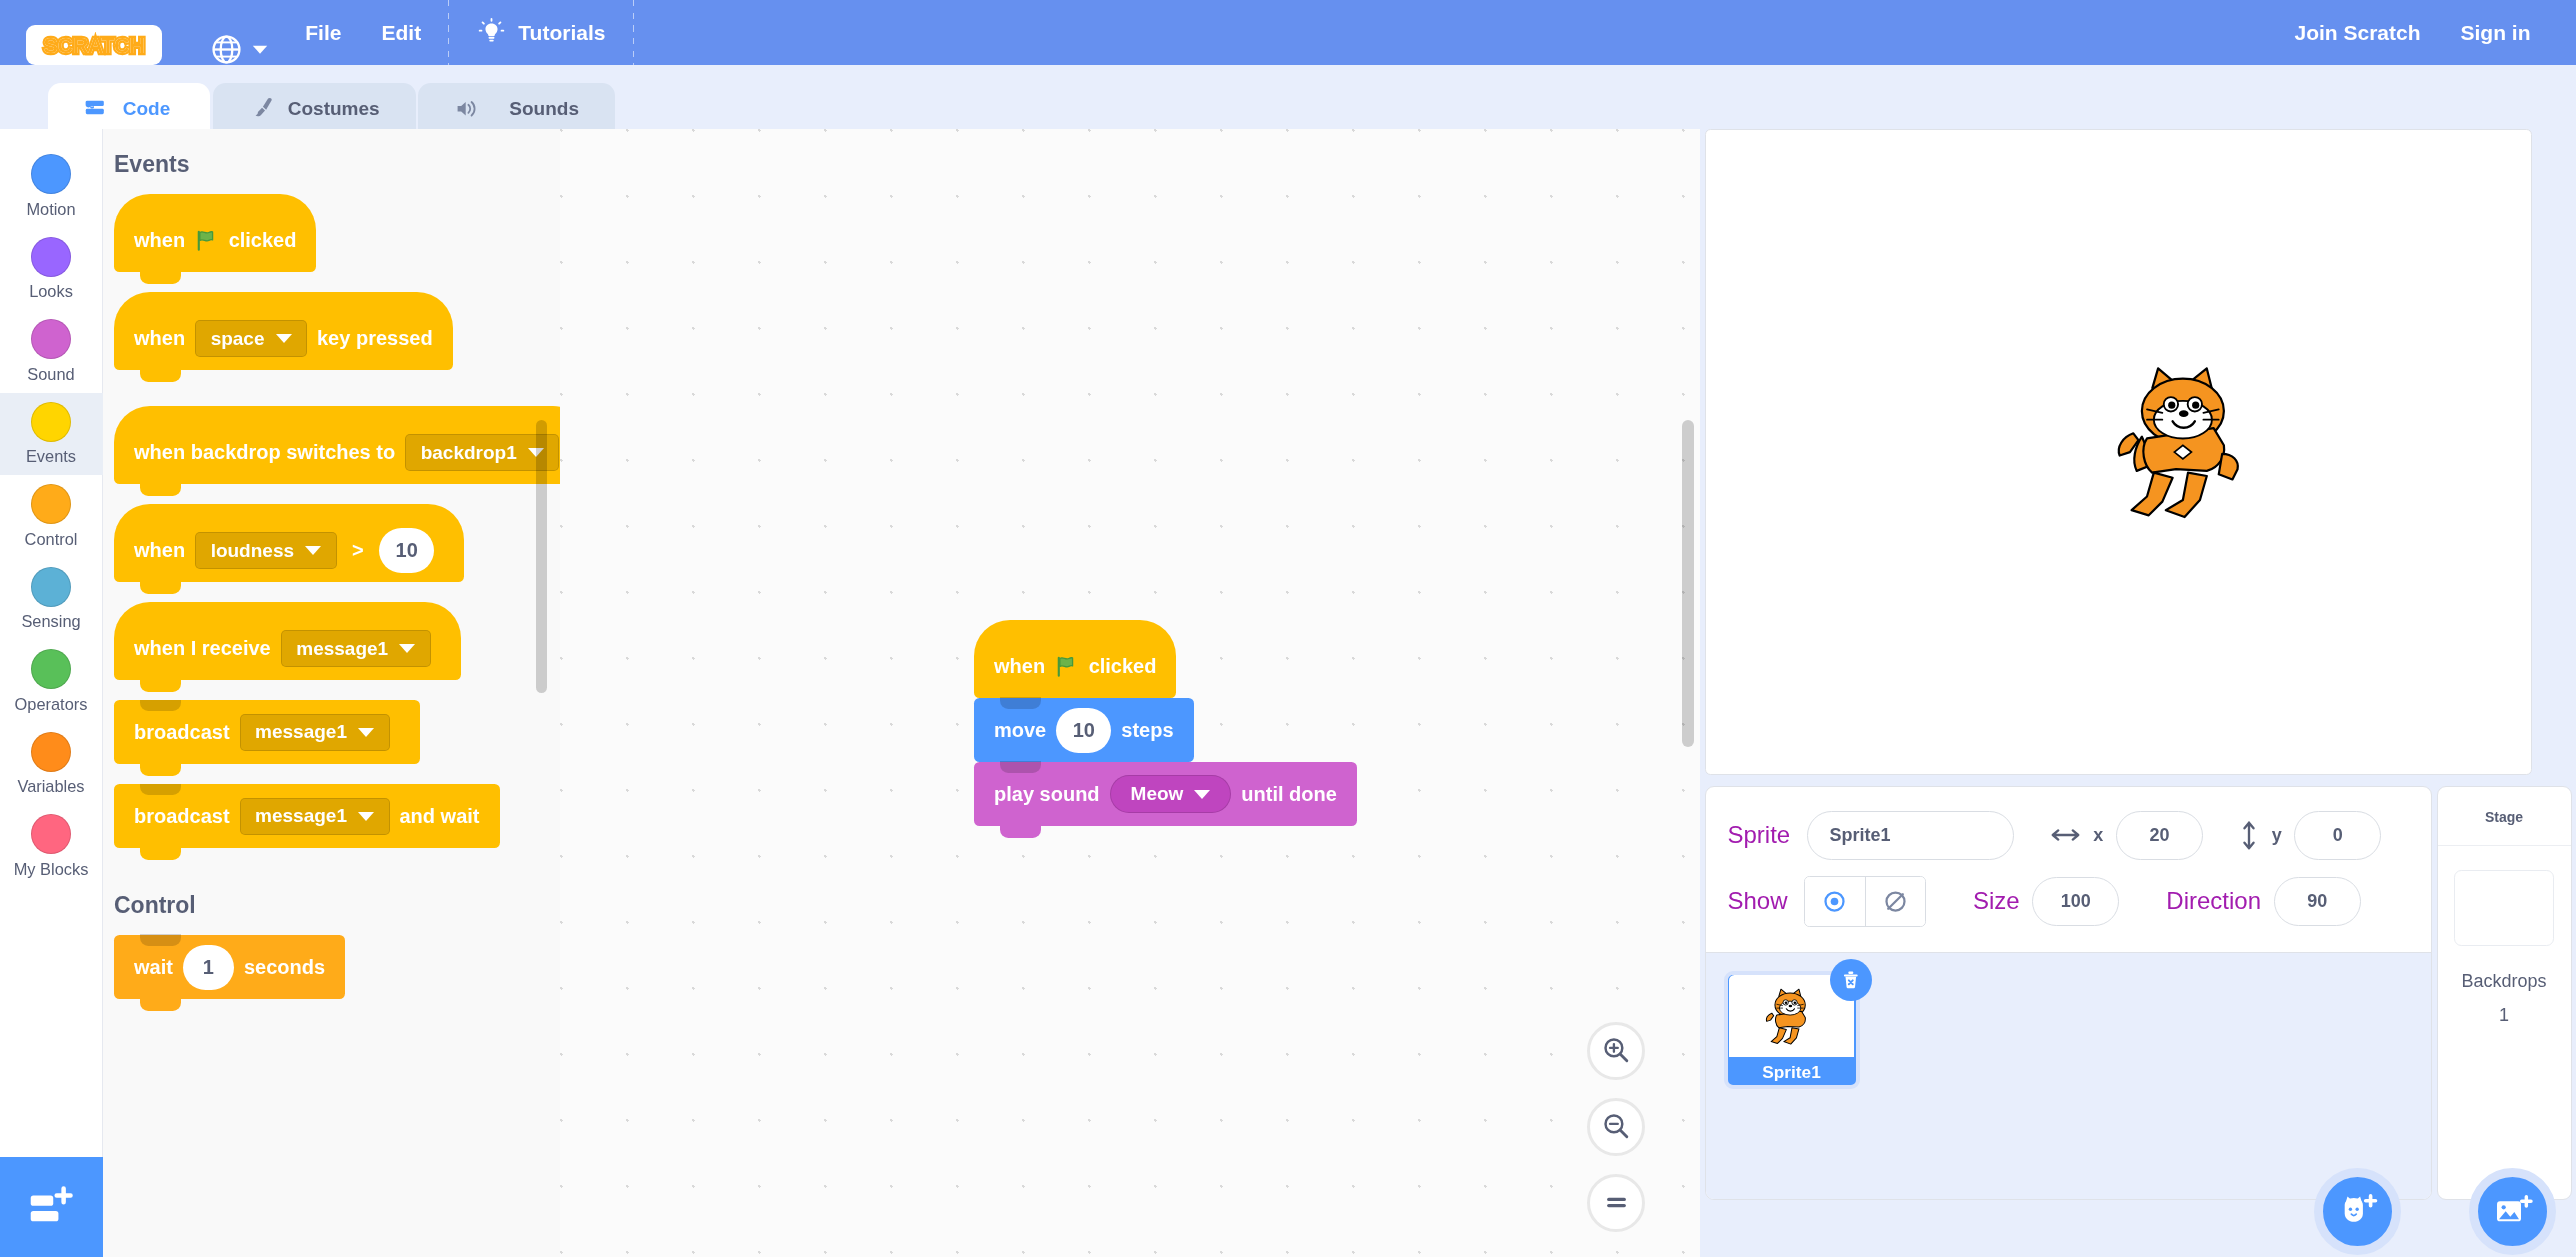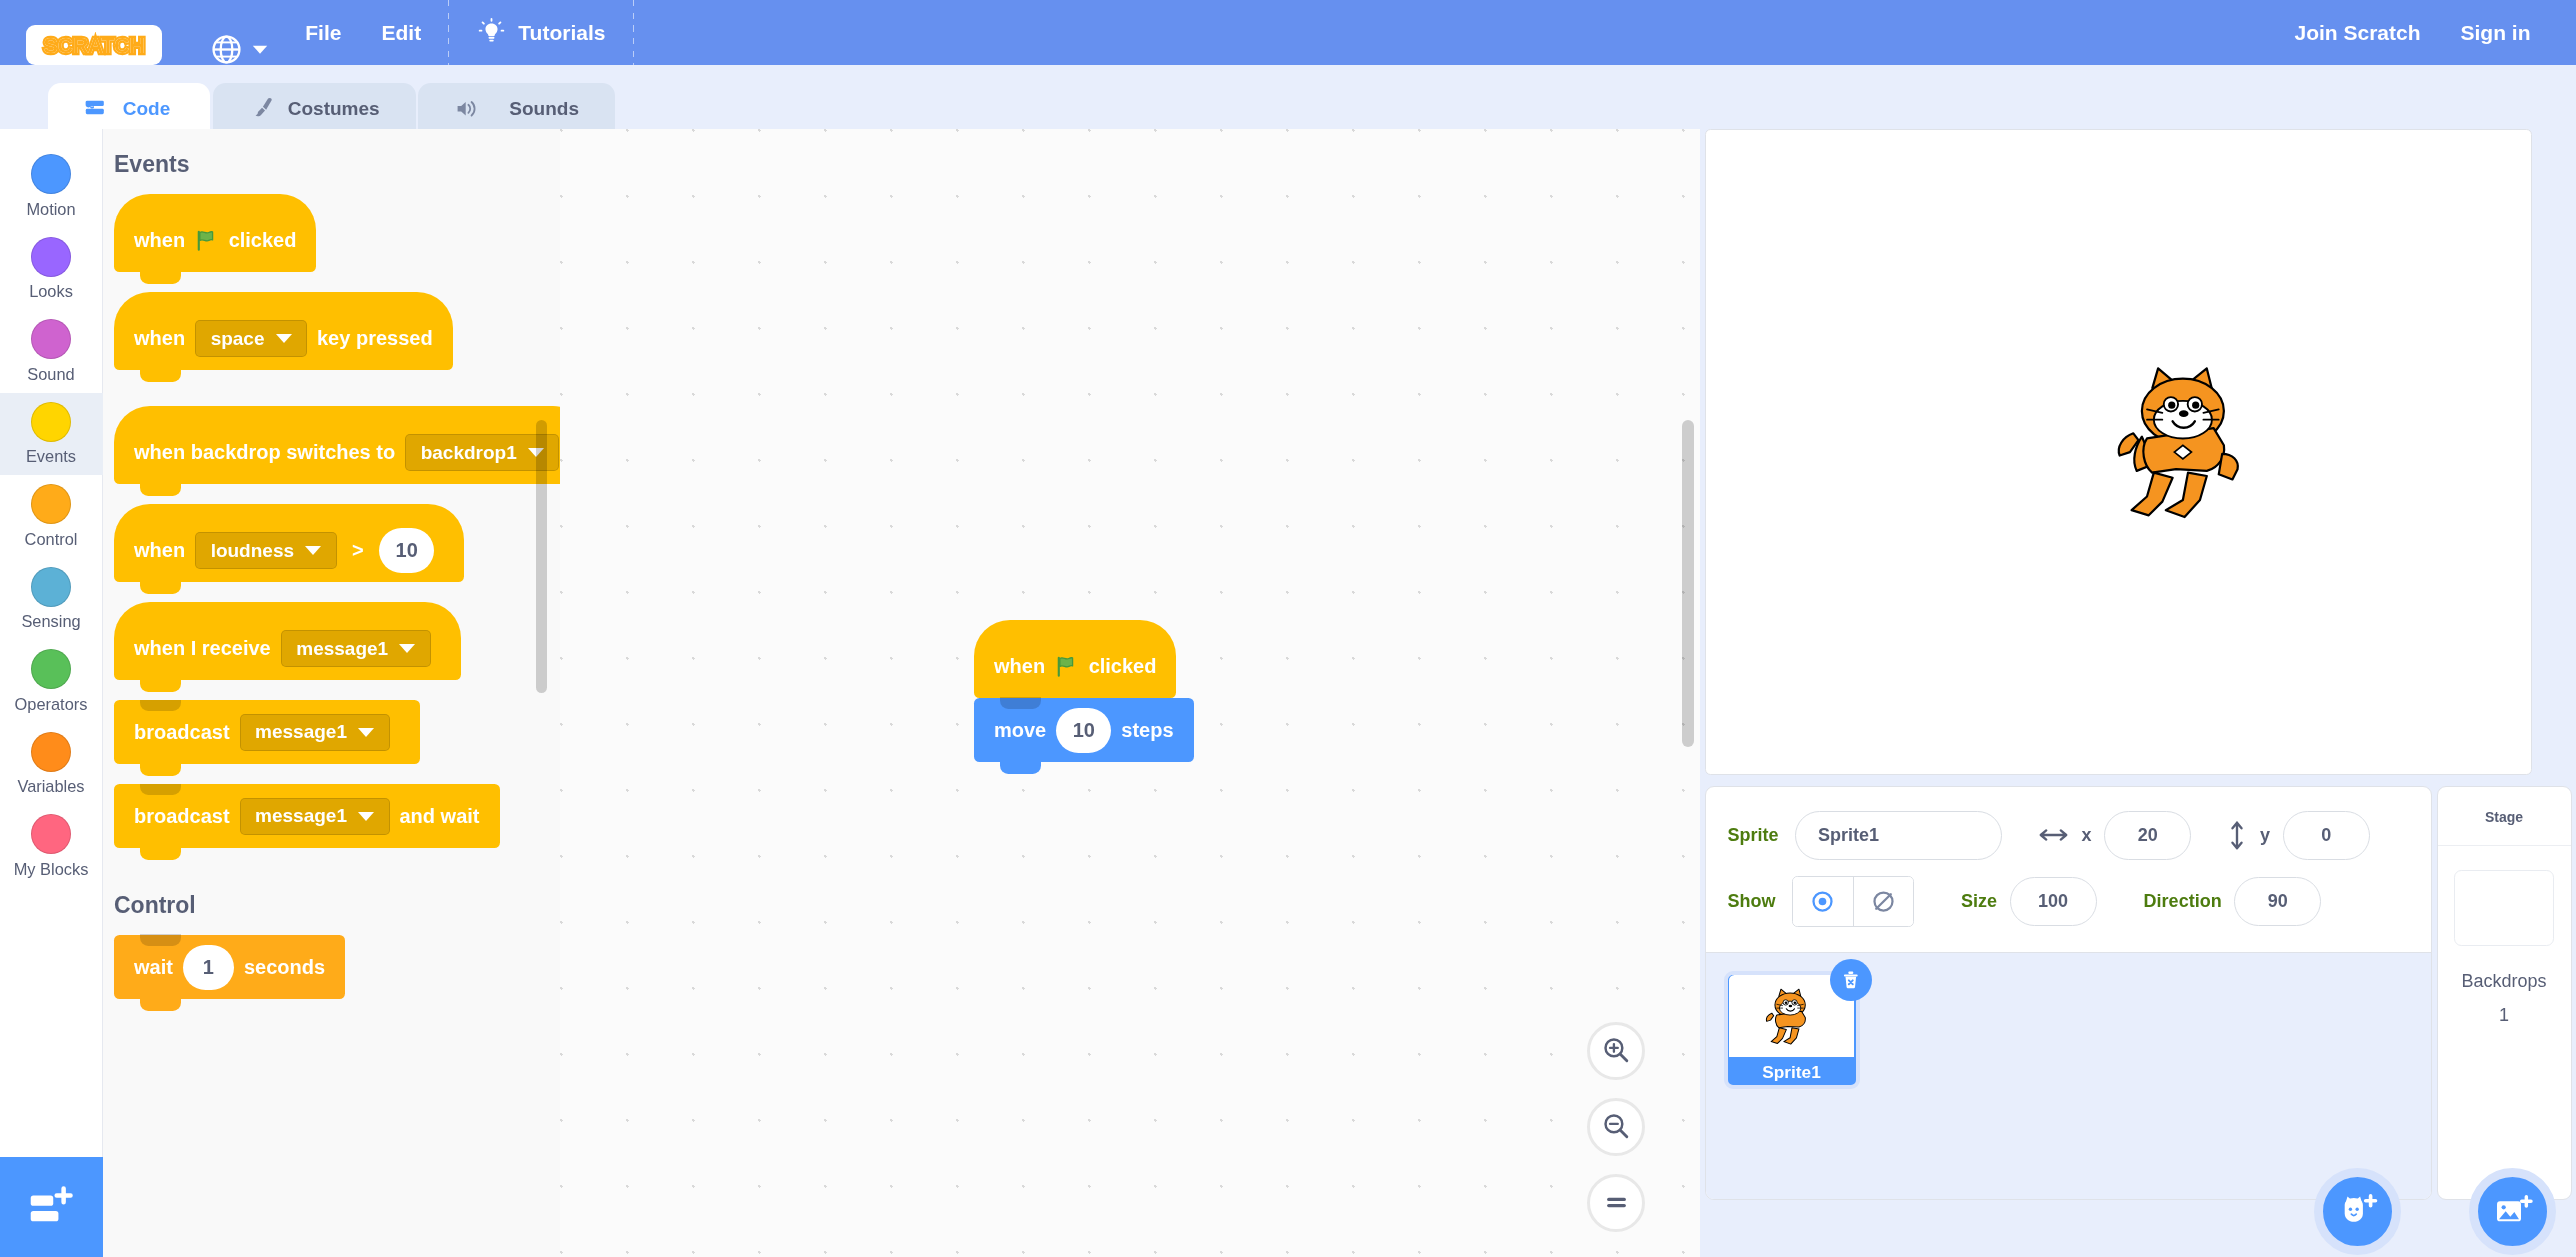--- a/index.html
+++ b/index.html
@@ -185,21 +185,21 @@
     background: #fff; border: 0.9px solid #dfe2e8; border-radius: 5.5px; overflow: hidden;
   }
   .cat-sprite { position: absolute; left: 400px; top: 227px; }
 
   .sprite-panel {
     position: absolute; left: 4.5px; top: 657px; width: 727px; height: 414px;
     background: #fff; border: 0.9px solid #dfe2e8; border-radius: 9px; overflow: hidden;
   }
   .sp-info { padding: 23.6px 0 0 0; height: 164px; display: flex; flex-direction: column; gap: 16.4px; }
   .sp-row { display: flex; align-items: center; padding-left: 22px; }
-  .sp-label { font-size: 18px; font-weight: bold; color: #4d7c0f; }
+  .sp-label { font-size: 24px; font-weight: normal; color: #a21caf; }
   .sp-input {
     border: 0.9px solid #d9dde3; border-radius: 27px; height: 49px;
     display: flex; align-items: center; padding: 0 22px;
     font-size: 18px; font-weight: bold; color: #575e75; background: #fff;
   }
   .sp-input.name { width: 207px; margin-left: 16.4px; }
   .sp-input.num { width: 87px; justify-content: center; padding: 0; margin-left: 12.7px; }
   .sp-axis-icon { margin-left: 36px; display: flex; align-items: center; }
   .axis-letter { font-size: 18px; font-weight: bold; color: #575e75; margin-left: 12.7px; }
   .show-group { display: flex; margin-left: 16.4px; border: 0.9px solid #d9dde3; border-radius: 5.5px; overflow: hidden; }
@@ -533,20 +533,28 @@
           </span>
           <span>clicked</span>
         </div>
 
         <div class="blk mot stack">
           <span>move</span>
           <span class="fld-num">10</span>
           <span>steps</span>
         </div>
 
+        <div class="blk snd stack">
+          <span>play sound</span>
+          <span class="fld-drop">
+            <span>Meow</span>
+            <span class="caret"></span>
+          </span>
+          <span>until done</span>
+        </div>
       </div>
 
       <div class="canvas-scrollbar-v"></div>
 
       <div class="zoom-ctls">
         <div class="zoom-btn">
           <svg width="31" height="31" viewBox="0 0 24 24">
             <circle cx="10" cy="10" r="6.5" fill="none" stroke="#575e75" stroke-width="1.9"></circle>
             <line x1="14.8" y1="14.8" x2="20" y2="20" stroke="#575e75" stroke-width="2.2" stroke-linecap="round"></line>
             <line x1="7" y1="10" x2="13" y2="10" stroke="#575e75" stroke-width="1.8" stroke-linecap="round"></line>

